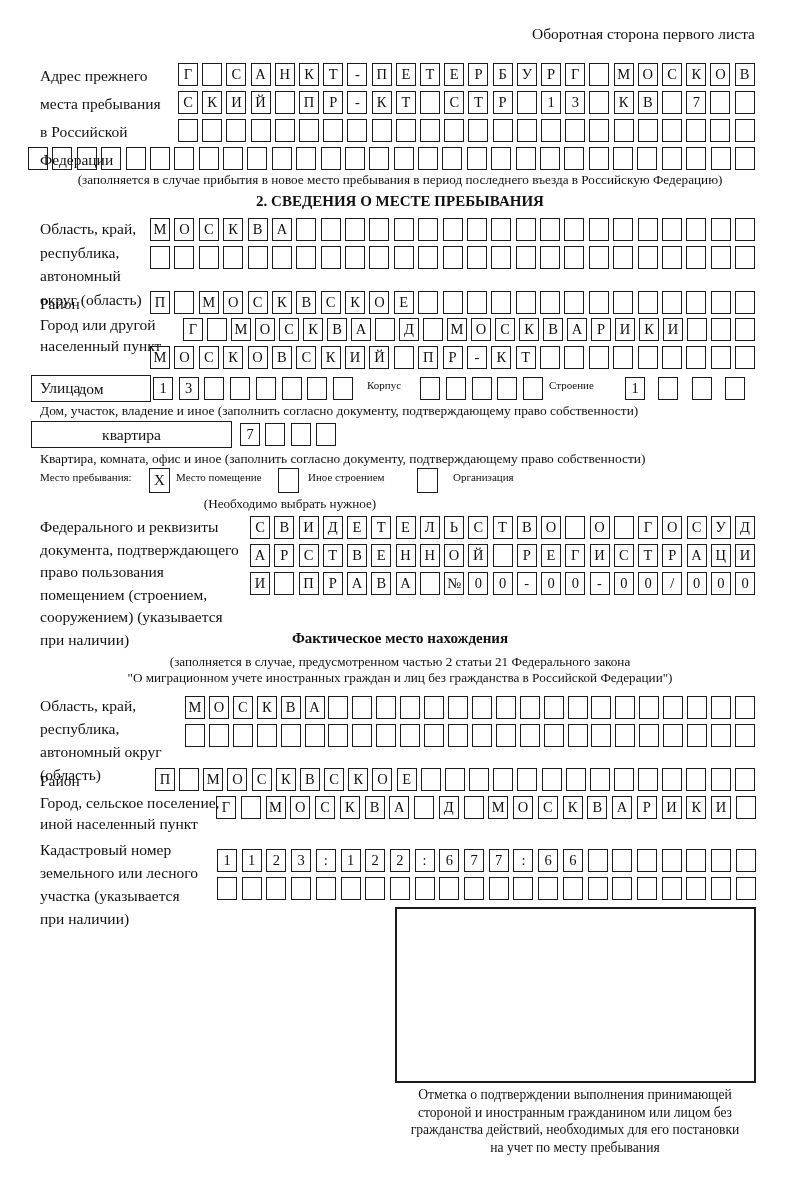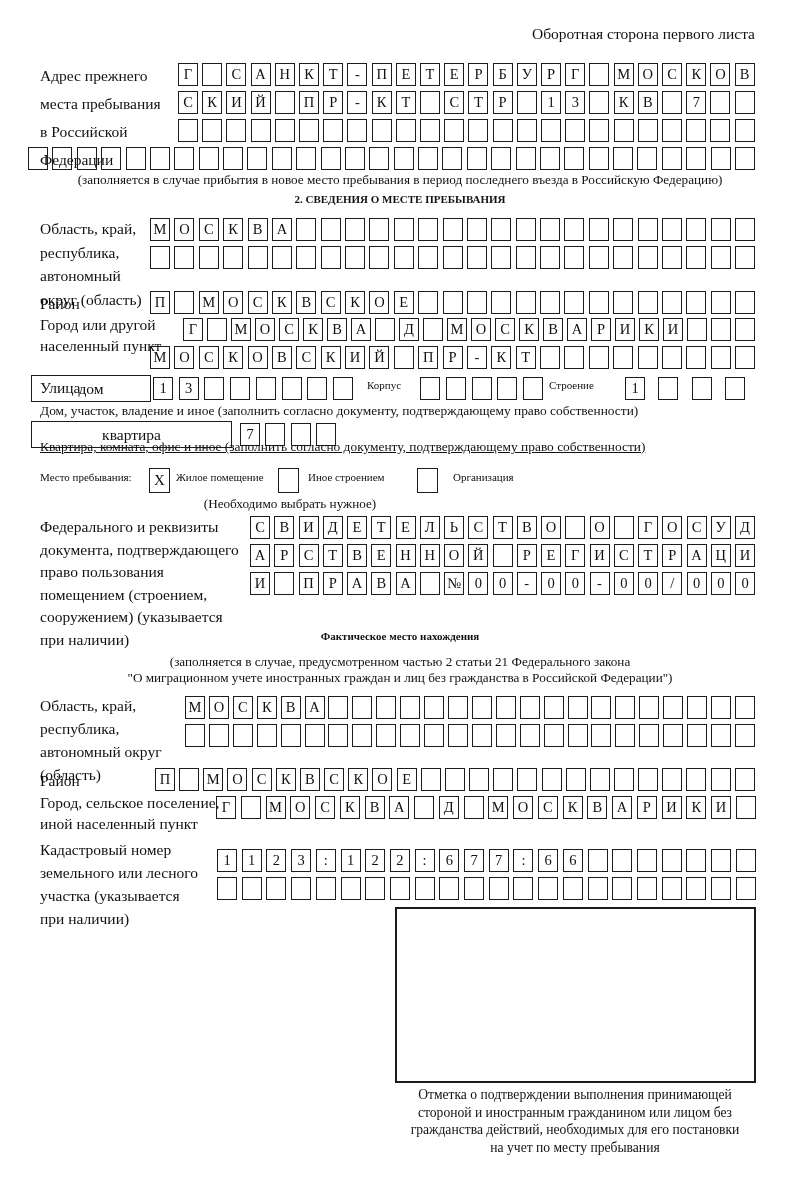--- a/index.html
+++ b/index.html
@@ -1,21 +1,21 @@
 <!DOCTYPE html>
 <html><head>
 <meta charset="utf-8">
 <style>
   html,body{margin:0;padding:0;background:#fff;}
   .page{
     position:relative;width:800px;height:1180px;background:#fff;
     font-family:"Liberation Serif","DejaVu Serif",serif;color:#111;overflow:hidden;
   }
   .lbl{position:absolute;font-size:15.5px;line-height:24px;white-space:pre-line;}
-  .title{position:absolute;left:0;width:800px;text-align:center;font-weight:bold;font-size:11px;}
+  .title{position:absolute;left:0;width:800px;text-align:center;font-weight:bold;font-size:15px;}
   .note{position:absolute;left:0;width:800px;text-align:center;font-size:13.2px;}
   .cellrow{position:absolute;display:flex;justify-content:space-between;height:23px;}
   .cell{
     width:20px;height:23px;box-sizing:border-box;border:1.8px solid #1c1c1c;
     display:flex;align-items:center;justify-content:center;
     font-size:14.5px;font-family:"Liberation Serif","DejaVu Serif",serif;flex:0 0 20px;
   }
   .checkbox{position:absolute;width:21px;height:25px;box-sizing:border-box;border:1.8px solid #1c1c1c;
     display:flex;align-items:center;justify-content:center;font-size:15px;}
   .widebox{position:absolute;height:27px;box-sizing:border-box;border:1.8px solid #1c1c1c;
@@ -323,25 +323,25 @@
     </div>
   <div class="caption" style="top:403px;">Дом, участок, владение и иное (заполнить согласно документу, подтверждающему право собственности)</div>
 
   <div class="widebox" style="left:31px;top:421px;width:201px;">квартира</div>
   <div class="cellrow" style="left:240px;top:423px;width:96px;">
       <span class="cell">7</span>
       <span class="cell"></span>
       <span class="cell"></span>
       <span class="cell"></span>
     </div>
-  <div class="caption" style="top:439px;text-decoration:underline;">Квартира, комната, офис и иное (заполнить согласно документу, подтверждающему право собственности)</div>
+  <div class="caption" style="top:451px;">Квартира, комната, офис и иное (заполнить согласно документу, подтверждающему право собственности)</div>
 
   <div class="opt" style="left:40px;top:471px;">Место пребывания:</div>
   <span class="checkbox" style="left:149px;top:468px;">X</span>
-  <div class="opt" style="left:176px;top:471px;">Жилое помещение</div>
+  <div class="opt" style="left:176px;top:471px;">Место помещение</div>
   <span class="checkbox" style="left:278px;top:468px;"></span>
   <div class="opt" style="left:308px;top:471px;">Иное строением</div>
   <span class="checkbox" style="left:417px;top:468px;"></span>
   <div class="opt" style="left:453px;top:471px;">Организация</div>
   <div class="note" style="left:40px;top:496px;width:500px;">(Необходимо выбрать нужное)</div>
 
   <div class="lbl" style="left:40px;top:516px;line-height:22.5px;">Федерального и реквизиты
 документа, подтверждающего
 право пользования
 помещением (строением,

